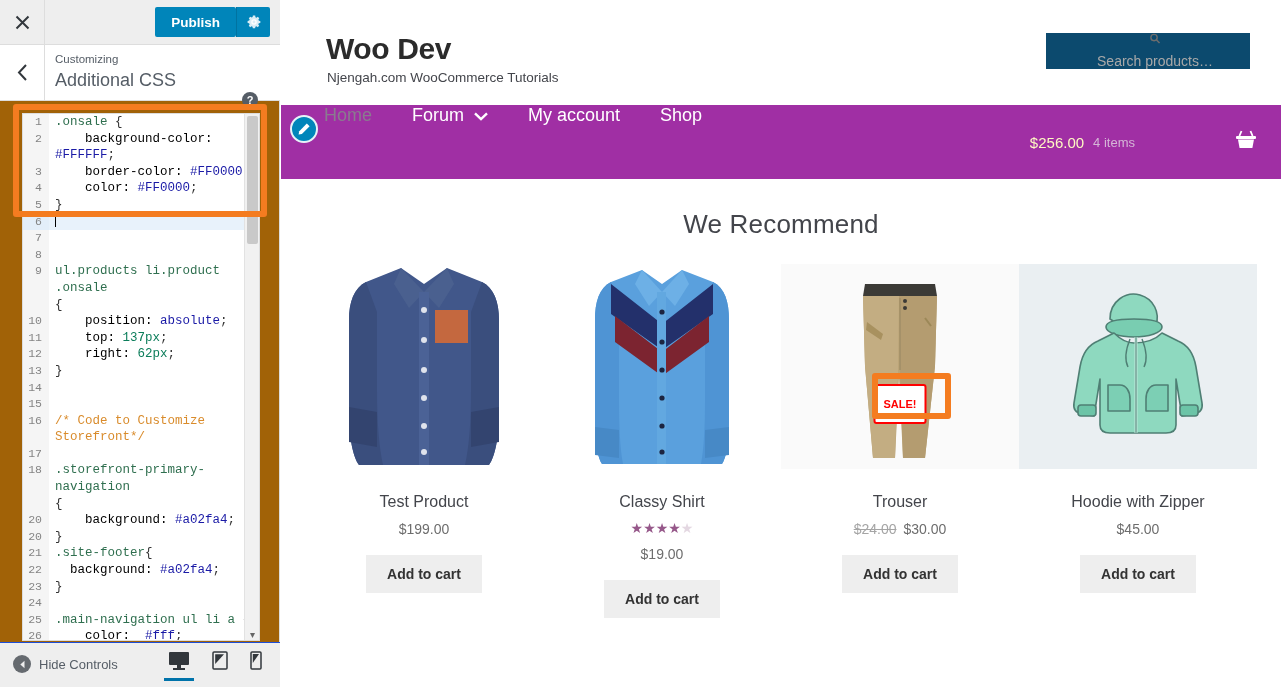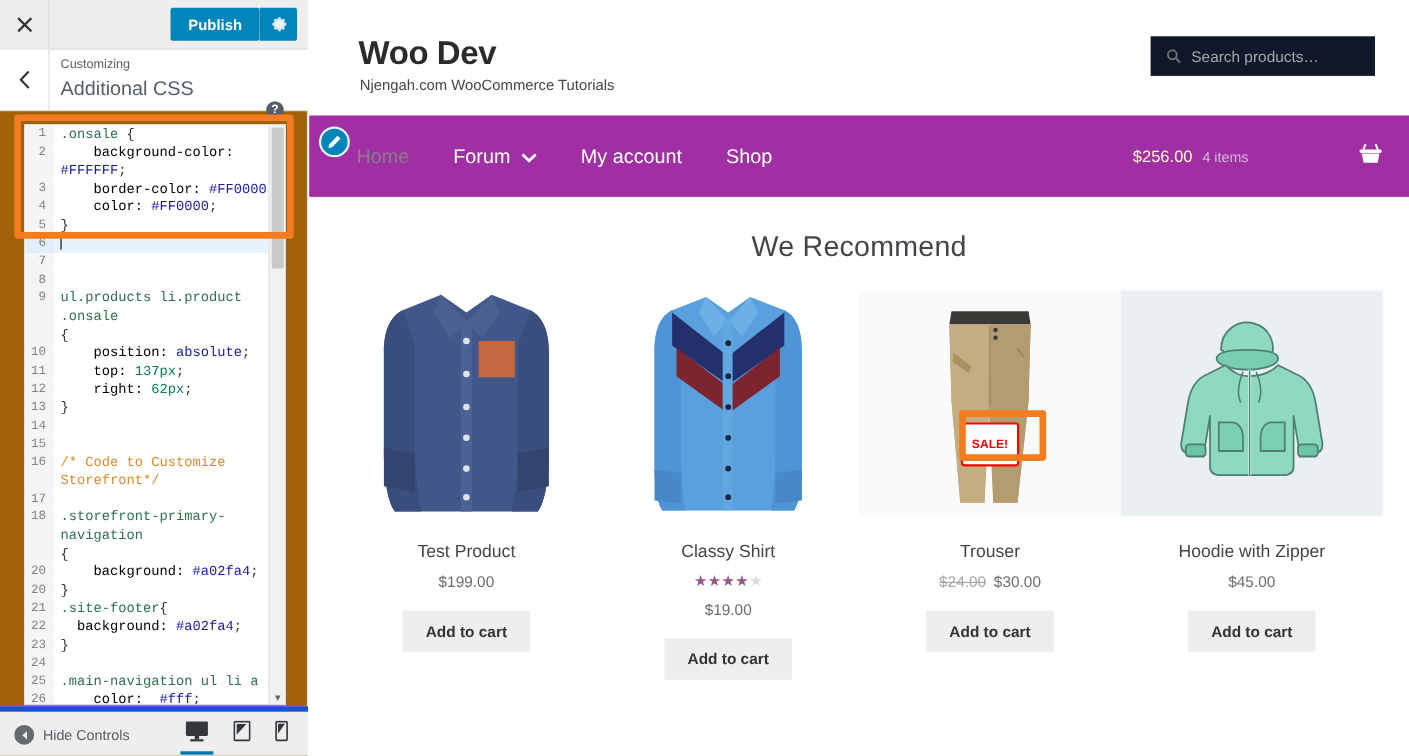--- a/index.html
+++ b/index.html
@@ -171,21 +171,21 @@
     z-index: 40;
   }
   #anno-css { left: 13px; top: 104px; width: 254px; height: 113px; }
   #anno-sale { left: 872px; top: 373px; width: 79px; height: 46px; }
 
   
   .cz-footer {
     position: absolute; left: 0; bottom: 0;
     width: 280px; height: 45px;
     background: #eeeeee;
-    border-top: 5px solid #1d4ed8;
+    border-top: 1px solid #1d4ed8;
   }
   .hide-controls {
     position: absolute; left: 13px; top: 12px;
     display: flex; align-items: center; gap: 8px;
     cursor: pointer;
   }
   .hc-circle {
     width: 18px; height: 18px; border-radius: 50%;
     background: #656a6f; display:flex;align-items:center;justify-content:center;
   }
@@ -219,32 +219,33 @@
     line-height: 34px;
     margin: 8px 0 0 21px;
   }
   .site-desc {
     font-size: 13.5px; color: #43454b;
     margin: 4px 0 0 22px;
   }
   .search-box {
     position: absolute; right: 31px; top: 33px;
     width: 204px; height: 36px;
-    background: #0f172a;
+    background: #0c4a6e;
     display: flex; align-items: center;
     padding-left: 14px; gap: 9px;
     cursor: text;
+    flex-direction: column;
   }
   .search-ph { font-size: 14px; color: #a8a8a8; }
 
   .main-nav {
     position: relative;
     height: 74px;
     background: #a02fa4;
-    display: flex; align-items: center;
+    display: flex; align-items: flex-start;
   }
   .nav-links {
     display: flex; align-items: center;
     gap: 0; margin-left: 23px;
   }
   .nav-link {
     color: #ffffff; font-size: 18px;
     padding: 0 20px; cursor: pointer;
     display: flex; align-items: center; gap: 10px;
     text-decoration: none;

